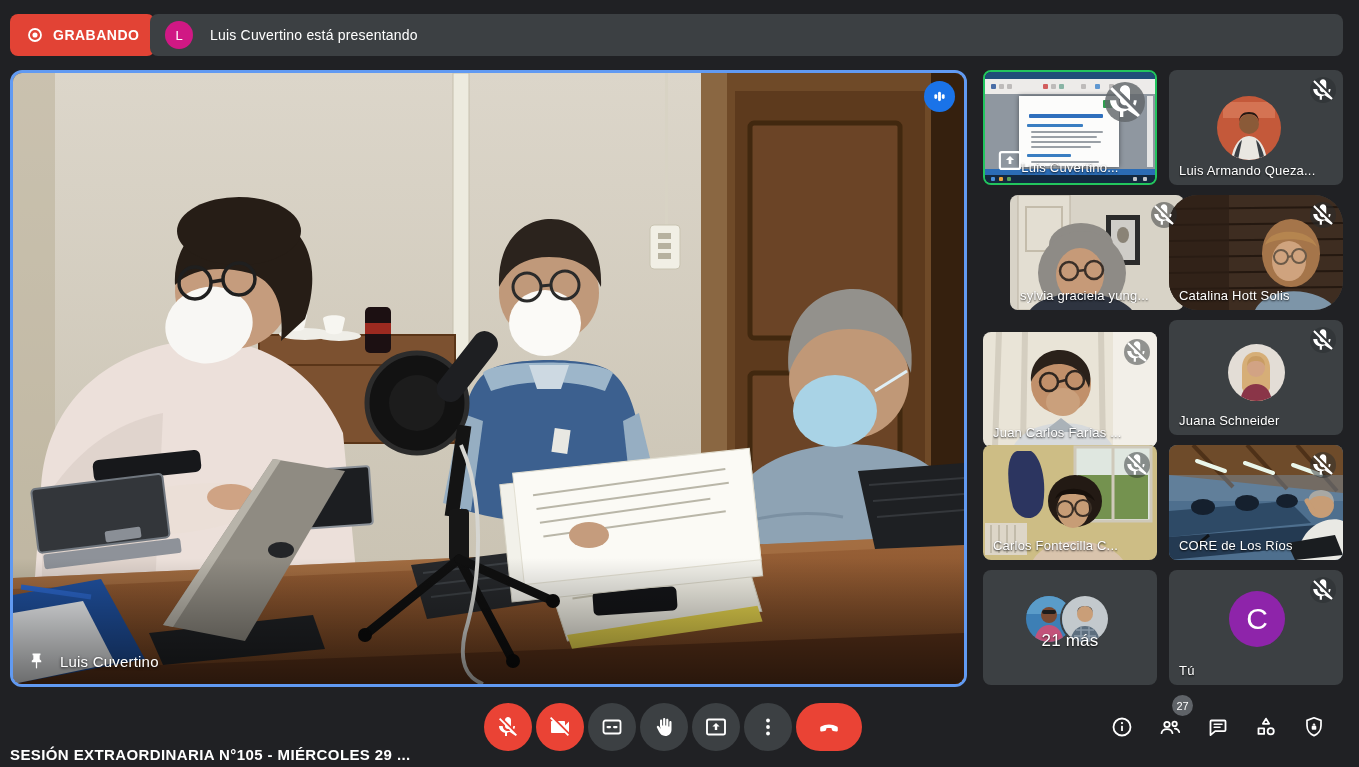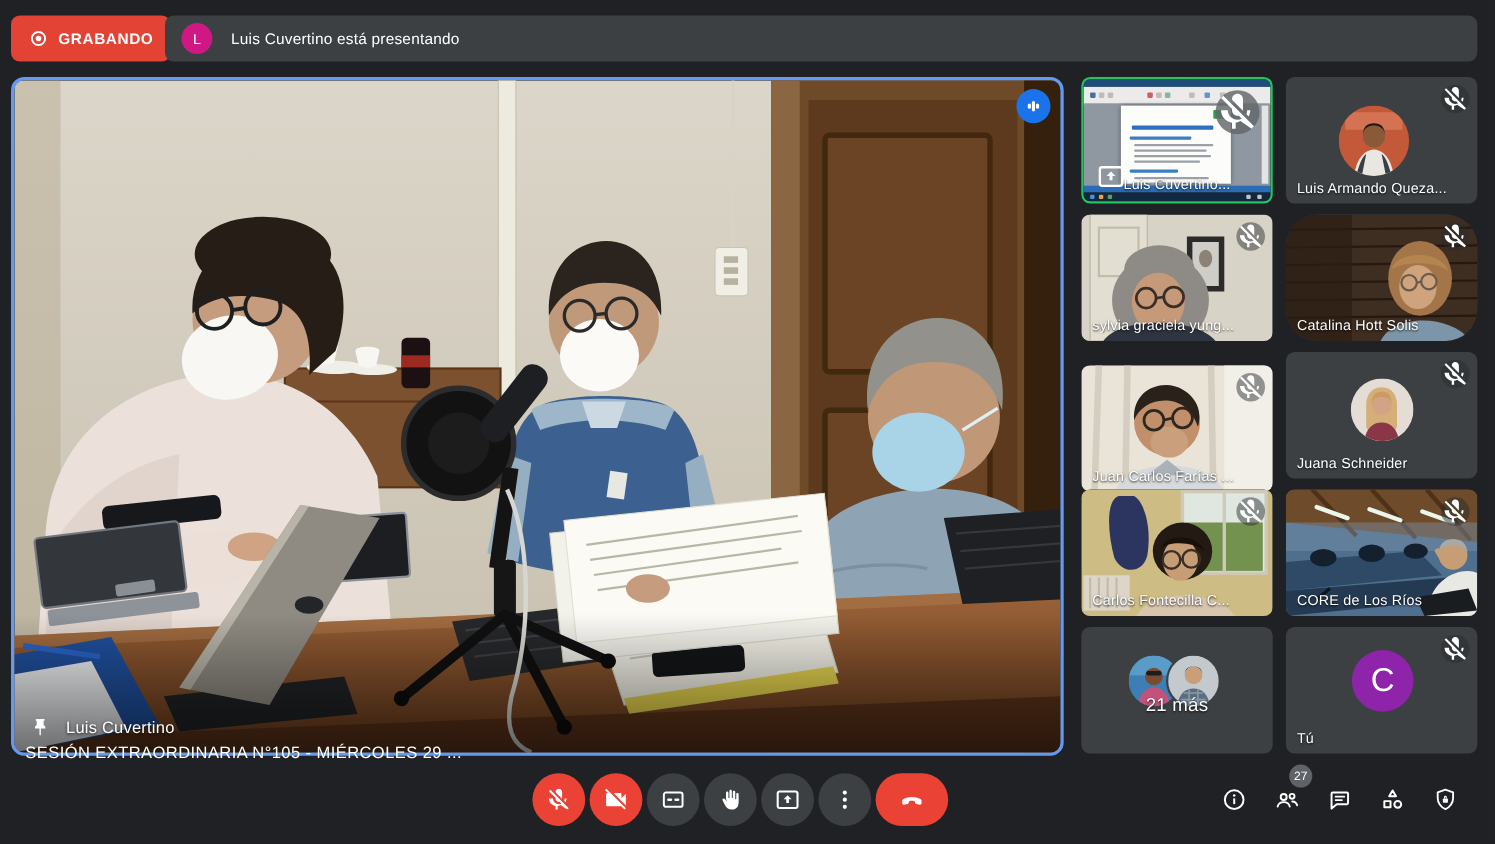--- a/index.html
+++ b/index.html
@@ -46,21 +46,21 @@
   .doc-page{position:absolute;left:34px;right:36px;top:2px;bottom:2px;background:#fcfcfb;box-shadow:0 0 5px rgba(0,0,0,.45);}
   .doc-page i{position:absolute;border-radius:1px;}
   .doc-scroll{position:absolute;right:2px;top:2px;bottom:2px;width:6px;background:#e4e4e4;}
   .doc-status{position:absolute;left:0;right:0;bottom:8px;height:6px;background:#2b6cb5;}
   .doc-task{position:absolute;left:0;right:0;bottom:0;height:8px;background:#13283f;}
   .doc-task i{position:absolute;top:2px;width:4px;height:4px;border-radius:1px;}
   
   .av{position:absolute;border-radius:50%;overflow:hidden;z-index:2;}
   .letter-av{display:flex;align-items:center;justify-content:center;font-weight:400;}
   
-  .meeting-title{left:10px;top:676px;font-size:15px;font-weight:400;letter-spacing:.4px;margin-left:13px;}
+  .meeting-title{left:10px;top:746px;font-size:15px;font-weight:700;letter-spacing:.4px;}
   .controls{left:484px;top:703px;display:flex;gap:4px;}
   .ctl{width:48px;height:48px;border-radius:50%;background:#3c4043;display:flex;align-items:center;justify-content:center;flex:0 0 auto;}
   .ctl svg{width:24px;height:24px;}
   .ctl.red{background:#ea4335;}
   .ctl.end{width:66px;border-radius:26px;background:#ea4335;}
   .right-controls{left:1109px;top:703px;height:48px;display:flex;align-items:center;gap:22px;}
   .rctl{width:26px;height:26px;display:flex;align-items:center;justify-content:center;}
   .rctl svg{width:25px;height:25px;}
   .count-badge{left:1172px;top:695px;width:21px;height:21px;border-radius:50%;background:#5f6368;z-index:5;
     display:flex;align-items:center;justify-content:center;font-size:11px;font-weight:500;}
@@ -311,21 +311,21 @@
   <div class="mic-badge">
       <span style="display: block;">
         <svg viewBox="0 0 24 24" fill="#fff" style="width: 100%; height: 100%; display: block;">
           <path d="M19 11h-1.7c0 .74-.16 1.43-.43 2.05l1.23 1.23c.56-.98.9-2.09.9-3.28zm-4.02.17c0-.06.02-.11.02-.17V5c0-1.66-1.34-3-3-3S9 3.34 9 5v.18l5.98 5.99zM4.27 3L3 4.27l6.01 6.01V11c0 1.66 1.33 3 2.99 3 .22 0 .44-.03.65-.08l1.66 1.66c-.71.33-1.5.52-2.31.52-2.76 0-5.3-2.1-5.3-5.1H3c0 3.41 2.72 6.23 6 6.72V21h2v-3.28c.91-.13 1.77-.45 2.54-.9L19.73 21 21 19.73 4.27 3z"></path>
         </svg>
       </span>
     </div>
   <div class="name">Luis Armando Queza...</div>
 </div>
 
-<div class="tile" style="left:983px;top:195px;">
+<div class="tile" style="left:1010px;top:195px;">
   <svg class="scene" viewBox="0 0 174 115" preserveAspectRatio="none">
     <rect width="174" height="115" fill="#d8d3c7"></rect>
     <rect x="8" y="0" width="52" height="115" fill="#e3ded2" stroke="#b9b2a2"></rect>
     <rect x="16" y="12" width="36" height="44" fill="none" stroke="#c4bcab" stroke-width="2"></rect>
     <rect x="96" y="20" width="34" height="50" fill="#2b2b2b"></rect>
     <rect x="101" y="25" width="24" height="40" fill="#cfcdc8"></rect>
     <ellipse cx="113" cy="40" rx="6" ry="8" fill="#8a8376"></ellipse>
     <ellipse cx="71" cy="50" rx="32" ry="22" fill="#8e8b86"></ellipse>
     <ellipse cx="72" cy="78" rx="44" ry="42" fill="#8e8b86"></ellipse>
     <ellipse cx="70" cy="80" rx="24" ry="27" fill="#c69a78"></ellipse>

